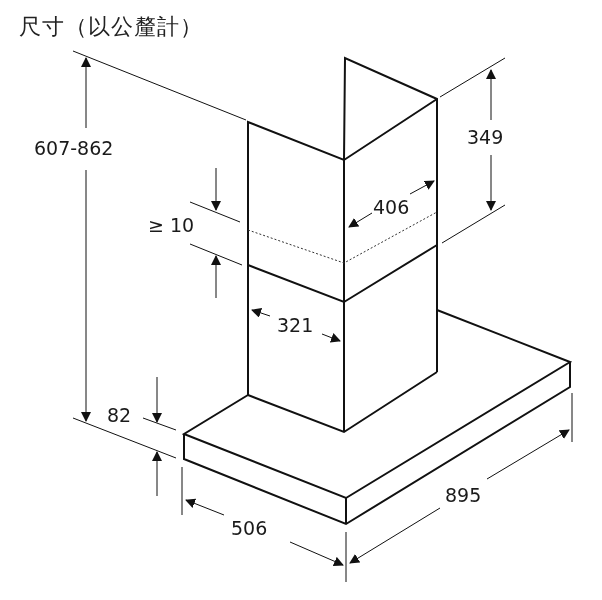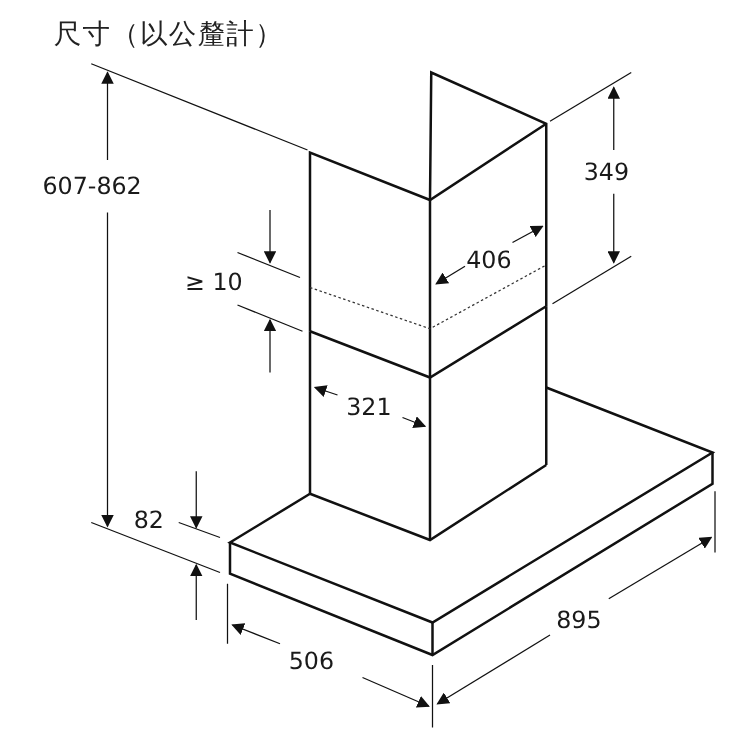--- a/index.html
+++ b/index.html
@@ -1,18 +1,18 @@
 <!DOCTYPE html>
 <html><head>
 <meta charset="utf-8">
 <style>
   html,body{margin:0;padding:0;background:#fff;}
   body{width:602px;height:600px;position:relative;overflow:hidden;font-family:"DejaVu Sans","Liberation Sans",sans-serif;}
   svg{position:absolute;left:0;top:0;}
-  .title{position:absolute;left:43px;top:12px;font-size:22px;color:#222;letter-spacing:1px;}
+  .title{position:absolute;left:19px;top:12px;font-size:22px;color:#222;letter-spacing:1px;}
   .dim{font-family:"DejaVu Sans",sans-serif;font-size:19px;fill:#1a1a1a;}
 </style>
 </head>
 <body>
 
 <div class="title">尺寸（以公釐計）</div>
 
 <svg width="602" height="600" viewBox="0 0 602 600">
   <defs>
     <marker id="ah" markerWidth="10" markerHeight="10" refX="9" refY="5" orient="auto" markerUnits="userSpaceOnUse">

